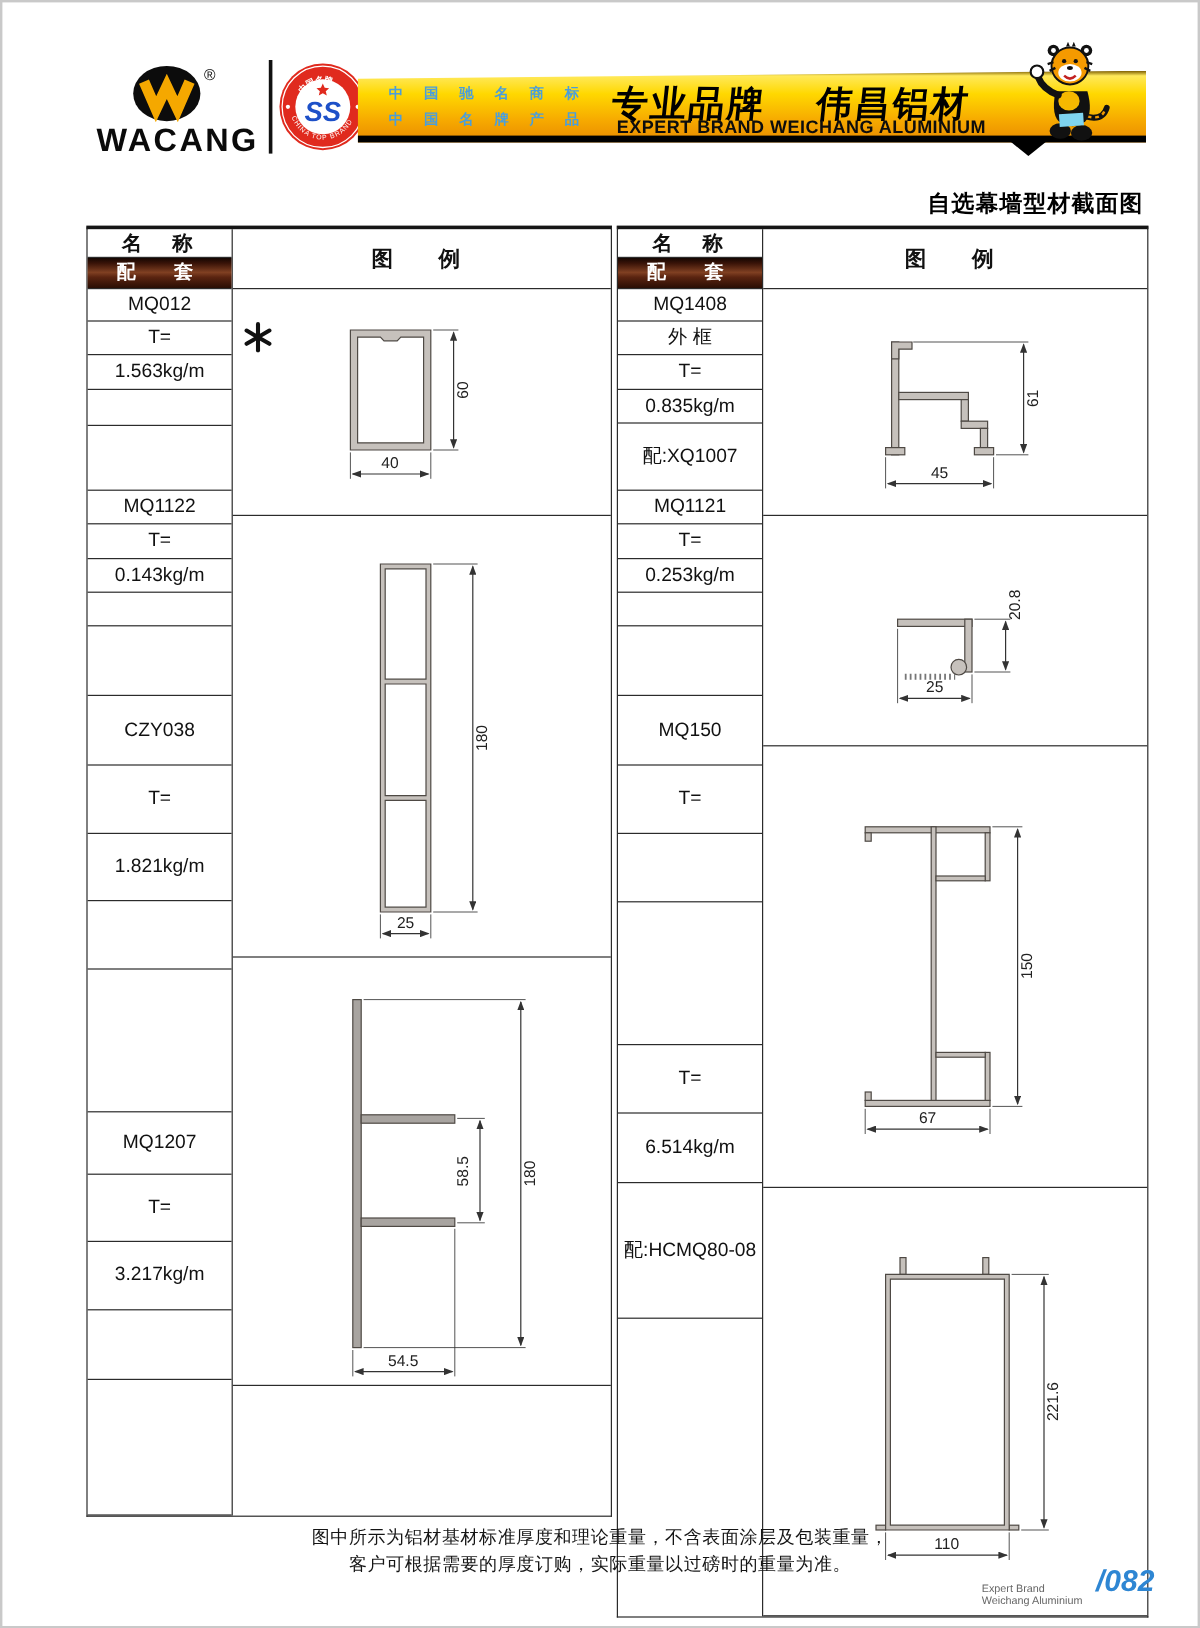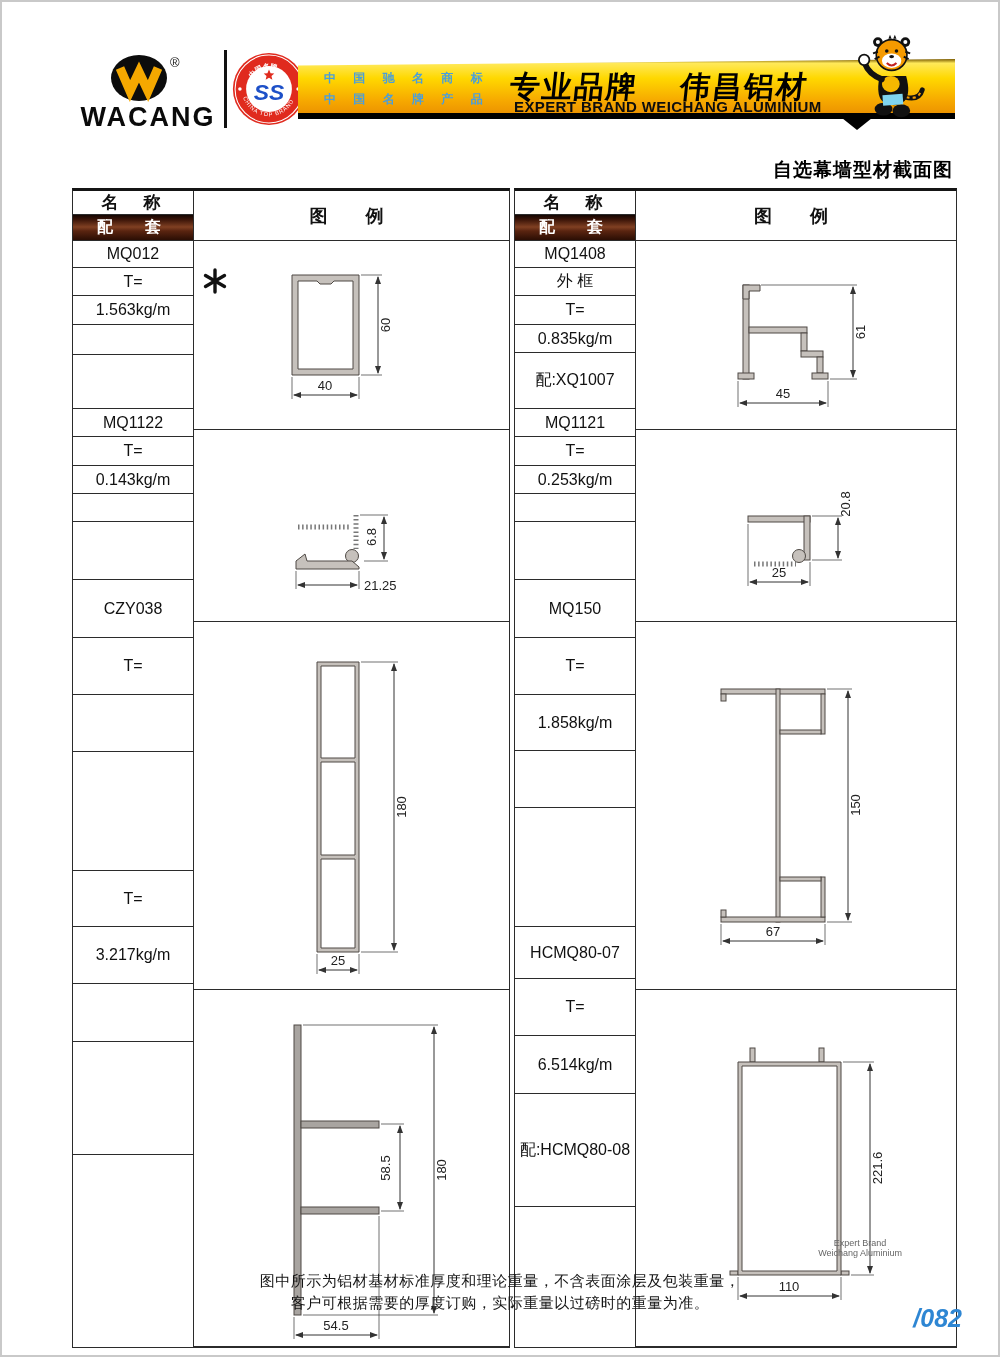--- a/index.html
+++ b/index.html
@@ -43,21 +43,21 @@
   
   .prof{fill:#c6c1bc;stroke:#4e4944;stroke-width:1;}
   .prof2{fill:#a8a4a0;stroke:#4e4944;stroke-width:1;}
   .dim{stroke:#333;stroke-width:1;fill:none;}
   .ext{stroke:#333;stroke-width:0.7;}
   .brush{stroke:#777;stroke-width:5;stroke-dasharray:1.5 2.6;fill:none;}
   .dtx{font-size:13px;fill:#222;font-family:"Liberation Sans",sans-serif;}
 
   
   .note{position:absolute;left:0;width:100%;text-align:center;font-size:15px;color:#151515;letter-spacing:0.5px;}
-  .footer-small{position:absolute;right:96px;top:1236px;text-align:center;font-size:9px;color:#666;line-height:10px;}
+  .footer-small{position:absolute;right:96px;top:1317px;text-align:left;font-size:9px;color:#666;line-height:10px;}
   .footer-page{position:absolute;right:36px;top:1302px;font-size:25px;font-weight:bold;font-style:italic;color:#2e86d3;}
 </style>
 </head>
 <body>
 
 <div class="page">
 
   <svg class="abs" style="left:104px;top:52px;" width="150" height="50" viewBox="0 0 150 50">
     <ellipse cx="33" cy="24" rx="28" ry="23" fill="#0c0c0c"></ellipse>
     <polyline points="14,14 24,37 33,18 42,37 52,14" fill="none" stroke="#f5a800" stroke-width="9"></polyline>
@@ -131,23 +131,25 @@
       <div class="cell" style="height:54px"></div>
 
       <div class="cell" style="height:28px">MQ1122</div>
       <div class="cell" style="height:29px">T=</div>
       <div class="cell" style="height:28px">0.143kg/m</div>
       <div class="cell" style="height:28px"></div>
       <div class="cell" style="height:58px"></div>
 
       <div class="cell" style="height:58px">CZY038</div>
       <div class="cell" style="height:57px">T=</div>
+      <div class="cell" style="height:56px">1.821kg/m</div>
       <div class="cell" style="height:57px"></div>
       <div class="cell" style="height:119px"></div>
 
+      <div class="cell" style="height:52px">MQ1207</div>
       <div class="cell" style="height:56px">T=</div>
       <div class="cell" style="height:57px">3.217kg/m</div>
       <div class="cell" style="height:58px"></div>
       <div class="cell" style="height:113px"></div>
     </div>
 
     <div class="fcol">
       <div class="fhdr">图　例</div>
 
       <div class="fcell" style="height:168px">
@@ -169,41 +171,20 @@
             <line class="ext" x1="109" y1="108" x2="130" y2="108"></line>
           <line class="dim" x1="126" y1="10" x2="126" y2="106" marker-start="url(#ar0)" marker-end="url(#ar0)"></line>
           <text class="dtx" text-anchor="middle" transform="translate(138,58) rotate(-90)">60</text>
           <line class="ext" x1="40" y1="110" x2="40" y2="132"></line>
             <line class="ext" x1="107" y1="110" x2="107" y2="132"></line>
           <line class="dim" x1="42" y1="128" x2="105" y2="128" marker-start="url(#ar0)" marker-end="url(#ar0)"></line>
           <text class="dtx" text-anchor="middle" x="73" y="123">40</text>
         </svg>
       </div>
 
-      <div class="fcell" style="height:171px">
-        <svg width="200" height="118" viewBox="0 0 200 118">
-          <defs>
-              <marker id="ar2" markerWidth="8" markerHeight="6" refX="7" refY="3" orient="auto-start-reverse" markerUnits="userSpaceOnUse" viewBox="0 0 8 6">
-                <path d="M0,0 L8,3 L0,6 Z" fill="#333"></path>
-              </marker>
-            </defs>
-          <line class="brush" x1="104" y1="38" x2="104" y2="72"></line>
-          <line class="brush" x1="46" y1="50" x2="98" y2="50"></line>
-          <circle class="prof" cx="100" cy="79" r="6.5"></circle>
-          <path class="prof" d="M44,84 l9,-7 2,7 h45 l7,6 v2 h-63 Z"></path>
-          <line class="ext" x1="108" y1="38" x2="136" y2="38"></line>
-            <line class="ext" x1="112" y1="84" x2="136" y2="84"></line>
-          <line class="dim" x1="132" y1="40" x2="132" y2="82" marker-start="url(#ar2)" marker-end="url(#ar2)"></line>
-          <text class="dtx" text-anchor="middle" transform="translate(124,60) rotate(-90)">6.8</text>
-          <line class="ext" x1="44" y1="94" x2="44" y2="112"></line>
-            <line class="ext" x1="107" y1="94" x2="107" y2="112"></line>
-          <line class="dim" x1="46" y1="108" x2="105" y2="108" marker-start="url(#ar2)" marker-end="url(#ar2)"></line>
-          <text class="dtx" x="112" y="113">21.25</text>
-        </svg>
-      </div>
 
       <div class="fcell" style="height:347px">
         <svg width="220" height="328" viewBox="0 0 220 328">
           <defs>
               <marker id="ar4" markerWidth="8" markerHeight="6" refX="7" refY="3" orient="auto-start-reverse" markerUnits="userSpaceOnUse" viewBox="0 0 8 6">
                 <path d="M0,0 L8,3 L0,6 Z" fill="#333"></path>
               </marker>
             </defs>
           <path class="prof" fill-rule="evenodd" d="M75,10 h42 v290 h-42 Z M79,14 h34 v92 h-34 Z M79,110 h34 v93 h-34 Z M79,207 h34 v89 h-34 Z"></path>
           <line class="ext" x1="119" y1="10" x2="156" y2="10"></line>
@@ -256,25 +237,23 @@
       <div class="cell" style="height:56px">配:XQ1007</div>
 
       <div class="cell" style="height:28px">MQ1121</div>
       <div class="cell" style="height:29px">T=</div>
       <div class="cell" style="height:28px">0.253kg/m</div>
       <div class="cell" style="height:28px"></div>
       <div class="cell" style="height:58px"></div>
 
       <div class="cell" style="height:58px">MQ150</div>
       <div class="cell" style="height:57px">T=</div>
-      <div class="cell" style="height:56px">1.858kg/m</div>
       <div class="cell" style="height:57px"></div>
       <div class="cell" style="height:119px"></div>
 
-      <div class="cell" style="height:52px">HCMQ80-07</div>
       <div class="cell" style="height:57px">T=</div>
       <div class="cell" style="height:58px">6.514kg/m</div>
       <div class="cell" style="height:113px">配:HCMQ80-08</div>
     </div>
 
     <div class="fcol">
       <div class="fhdr">图　例</div>
 
       <div class="fcell" style="height:168px">
         <svg width="210" height="158" viewBox="0 0 210 158">

